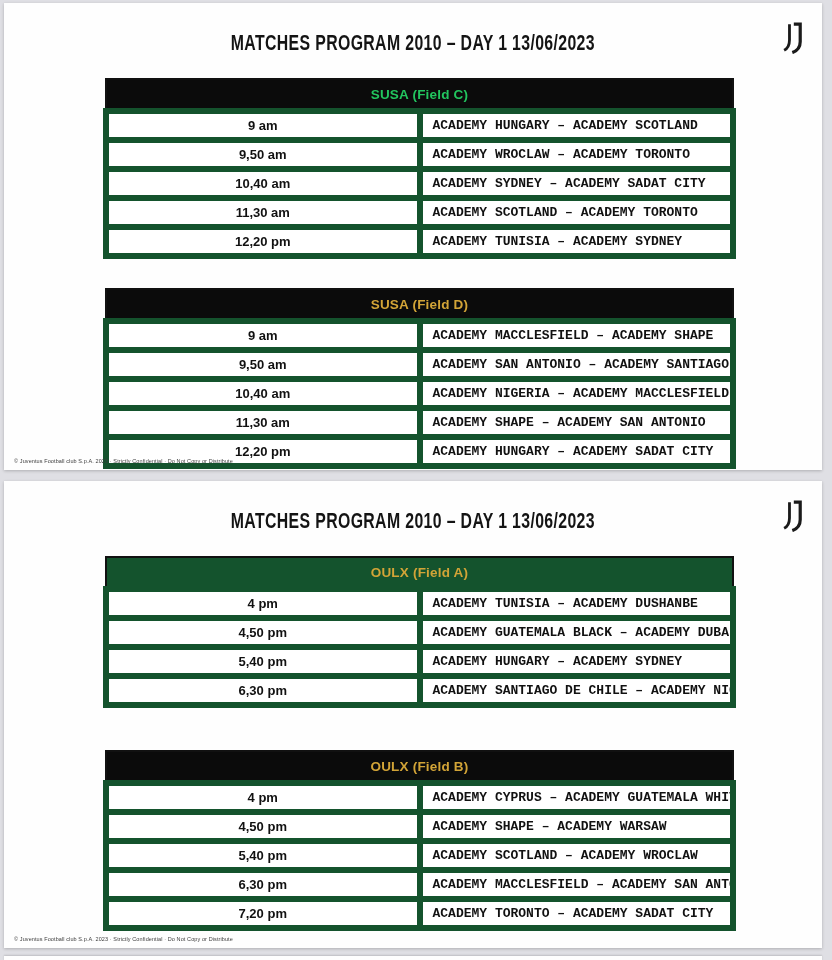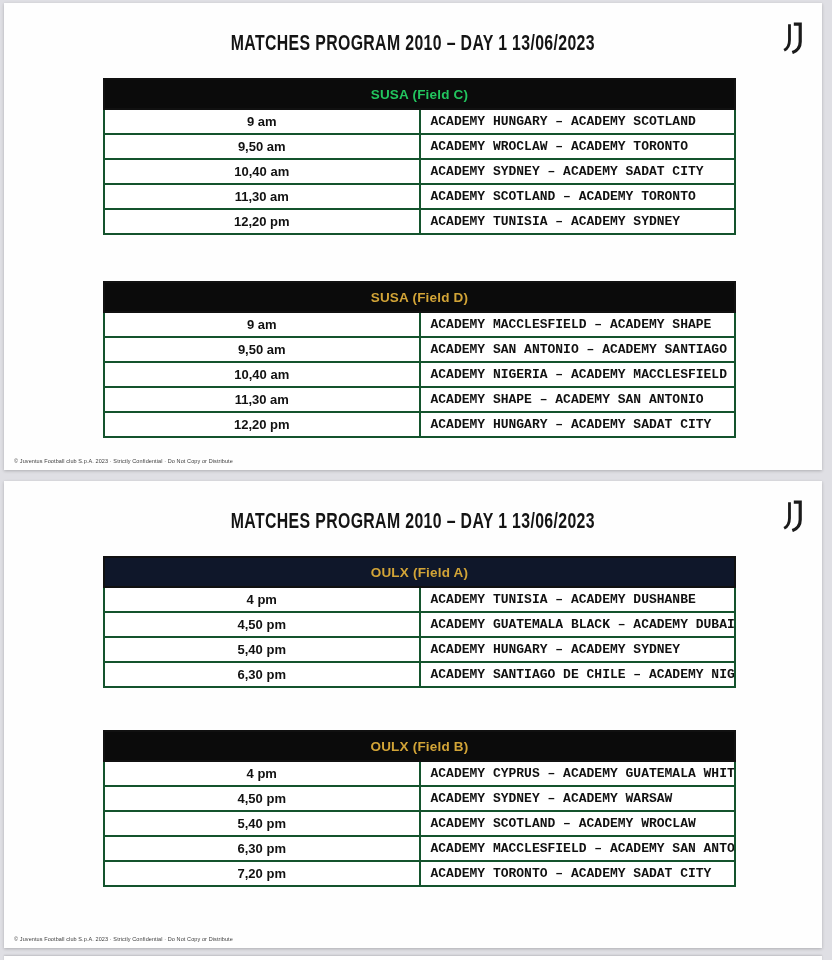--- a/index.html
+++ b/index.html
@@ -53,33 +53,33 @@
     width: 24px;
     height: 32px;
   }
   table.match-table {
     border-collapse: collapse;
     table-layout: fixed;
     margin-left: 99px;
     width: 633px;
   }
   table.mt-a { margin-top: 22px; }
-  table.mt-b { margin-top: 46px; }
+  table.mt-b { margin-top: 29px; }
   table.mt-c { margin-top: 42px; border-radius: 6px; }
   table.match-table th {
     background: #0b0b0b;
     border: 2px solid #111;
     height: 26px;
     font-size: 13.5px;
     font-weight: bold;
     text-align: center;
     letter-spacing: 0.2px;
   }
   table.match-table td {
-    border: 2px solid #14532d;
+    border: 6px solid #14532d;
     height: 21px;
     background: #ffffff;
     font-size: 13px;
     font-weight: bold;
     color: #111;
     overflow: hidden;
     white-space: nowrap;
   }
   td.time-cell { width: 90px; text-align: center; }
   td.match-cell { padding-left: 10px; font-family: Liberation Mono, monospace; }
@@ -170,21 +170,21 @@
       <span class="title-text">MATCHES PROGRAM 2010 – DAY 1 13/06/2023</span>
     </div>
     <svg class="logo" viewBox="0 0 24 34">
       <path d="M7.2 2.5 V19 Q7.2 27 1.5 30" fill="none" stroke="#1a1a1a" stroke-width="3"></path>
       <path d="M11.8 2.2 H18.6 V21 Q18.6 29.5 10.2 32.5" fill="none" stroke="#1a1a1a" stroke-width="3.4"></path>
     </svg>
 
     <table class="match-table mt-a">
       <tbody>
           <tr>
-            <th colspan="2" style="color: rgb(210, 164, 55); background: #0f172a;">OULX (Field A)</th>
+            <th colspan="2" style="color: rgb(210, 164, 55); background: #14532d;">OULX (Field A)</th>
           </tr>
       <tr>
         <td class="time-cell">4 pm</td>
         <td class="match-cell">ACADEMY TUNISIA – ACADEMY DUSHANBE</td>
       </tr>
       <tr>
         <td class="time-cell">4,50 pm</td>
         <td class="match-cell">ACADEMY GUATEMALA BLACK – ACADEMY DUBAI</td>
       </tr>
       <tr>
@@ -202,21 +202,21 @@
       <tbody>
           <tr>
             <th colspan="2" style="color: rgb(210, 164, 55); background: rgb(11, 11, 11);">OULX (Field B)</th>
           </tr>
       <tr>
         <td class="time-cell">4 pm</td>
         <td class="match-cell">ACADEMY CYPRUS – ACADEMY GUATEMALA WHITE</td>
       </tr>
       <tr>
         <td class="time-cell">4,50 pm</td>
-        <td class="match-cell">ACADEMY SYDNEY – ACADEMY WARSAW</td>
+        <td class="match-cell">ACADEMY SHAPE – ACADEMY WARSAW</td>
       </tr>
       <tr>
         <td class="time-cell">5,40 pm</td>
         <td class="match-cell">ACADEMY SCOTLAND – ACADEMY WROCLAW</td>
       </tr>
       <tr>
         <td class="time-cell">6,30 pm</td>
         <td class="match-cell">ACADEMY MACCLESFIELD – ACADEMY SAN ANTONIO</td>
       </tr>
       <tr>

